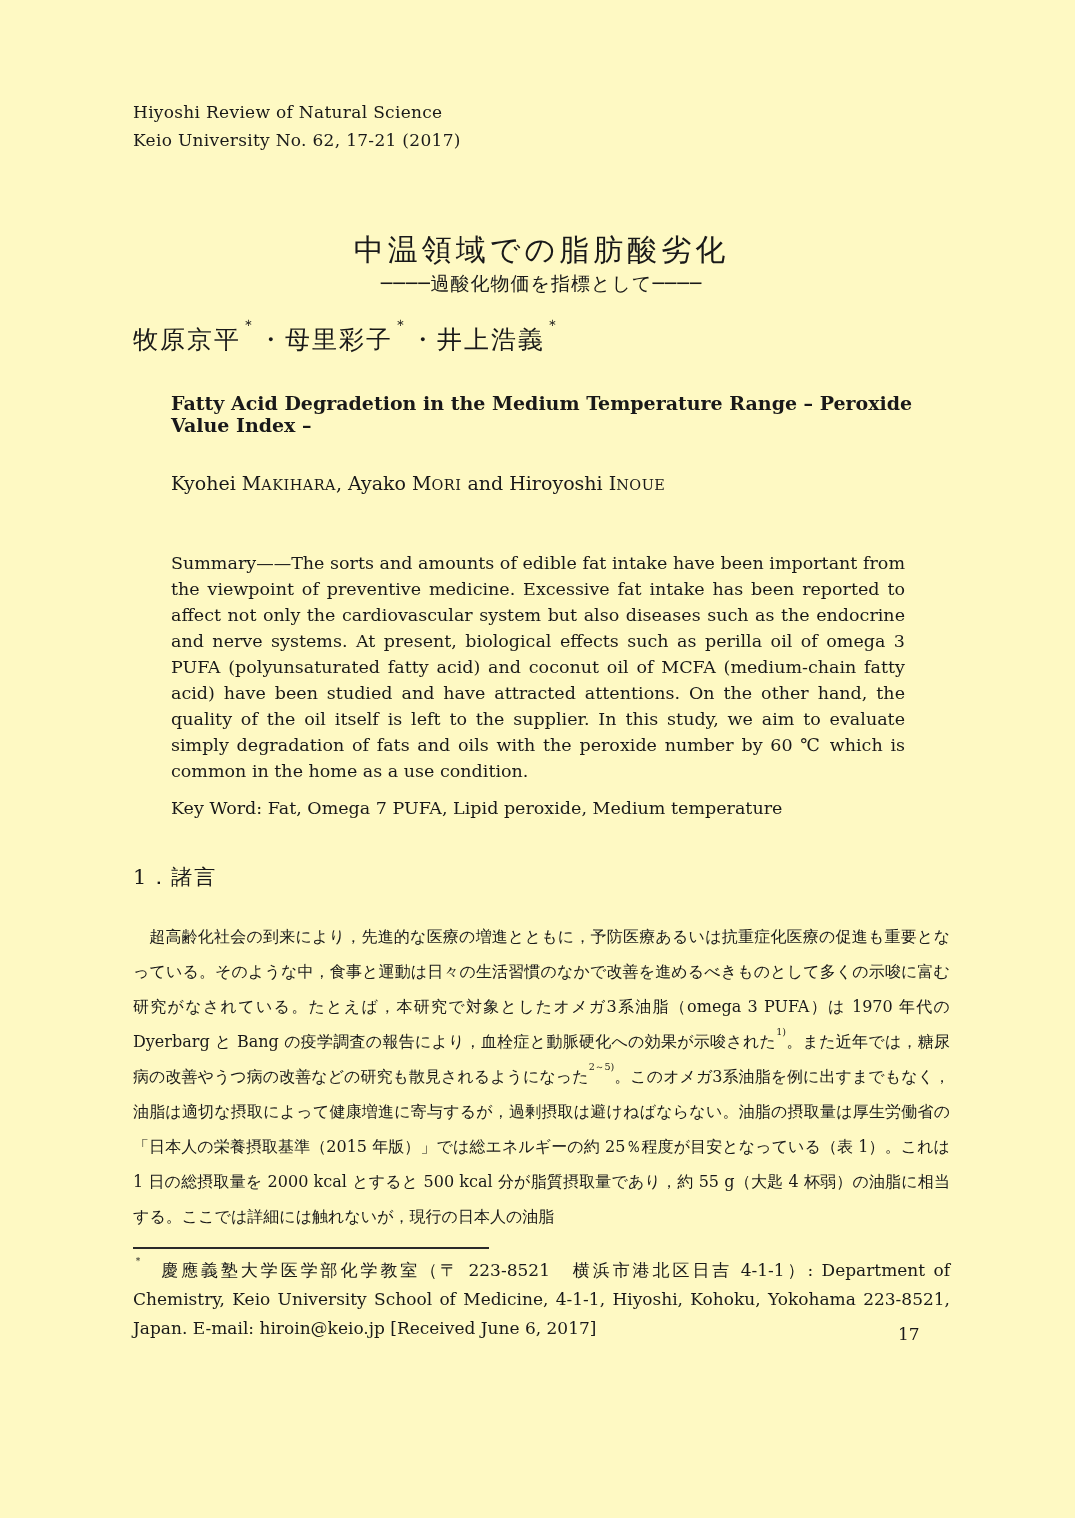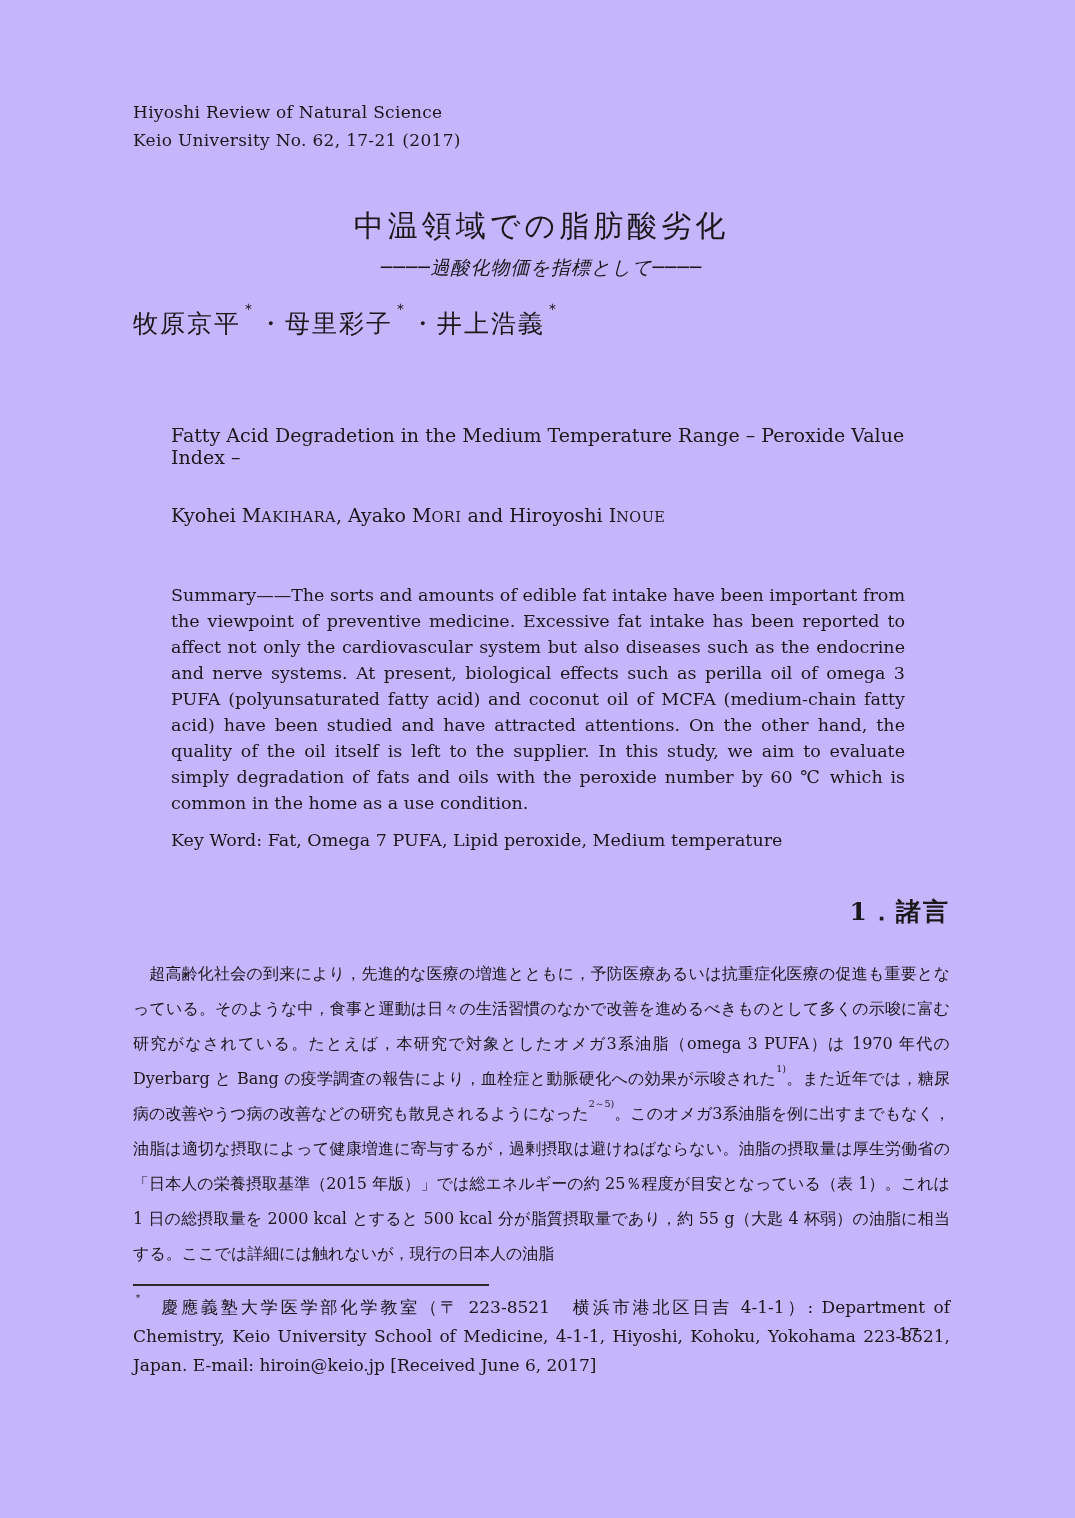--- a/index.html
+++ b/index.html
@@ -1,41 +1,41 @@
 <!DOCTYPE html>
 <html lang="ja"><head>
 <meta charset="utf-8">
 <style>
   html, body { margin: 0; padding: 0; background: #ffffff; }
   .page {
     position: relative;
     width: 1075px;
     height: 1518px;
-    background: #c4b5fd;
+    background: #fef9c3;
     color: #191919;
     font-family: "DejaVu Serif", "Liberation Serif", serif;
     box-sizing: border-box;
     padding: 98px 125px 0 133px;
     overflow: hidden;
   }
   .journal-header { font-size: 17px; line-height: 28px; letter-spacing: 0.3px; }
   .title-ja {
     font-size: 30px; font-weight: normal; text-align: center;
-    margin: 52px 0 0; letter-spacing: 4px;
+    margin: 76px 0 0; letter-spacing: 4px;
   }
-  .subtitle-ja { font-size: 19px; text-align: center; margin-top: 8px; letter-spacing: 1px; font-style: italic; }
+  .subtitle-ja { font-size: 19px; text-align: center; letter-spacing: 1px; }
   .authors-ja { font-size: 25px; text-align: left; margin-top: 26px; letter-spacing: 2px; }
-  .title-en { font-size: 19px; margin-top: 84px; padding-left: 38px; }
+  .title-en { font-size: 19px; margin-top: 36px; padding-left: 38px; font-weight: bold; }
   .authors-en { font-size: 19px; margin-top: 36px; padding-left: 38px; }
   .summary {
     font-size: 17.5px; line-height: 26px; margin: 56px 0 0;
     padding: 0 45px 0 38px; text-align: justify;
   }
   .keywords { font-size: 17.5px; line-height: 26px; margin: 11px 0 0; padding-left: 38px; }
-  .sec-heading { font-size: 25px; font-weight: bold; text-align: right; margin: 42px 0 0; letter-spacing: 2px; }
+  .sec-heading { font-size: 21px; font-weight: normal; text-align: left; margin: 42px 0 0; letter-spacing: 2px; }
   .body-para {
     font-size: 16px; line-height: 35px; text-align: justify;
     margin: 28px 0 0;
   }
   sup { font-size: 0.6em; line-height: 0; position: relative; top: -0.55em; }
   .sc { font-size: 0.76em; letter-spacing: 0.5px; }
   .footnote-rule { width: 356px; height: 0; border-top: 2px solid #2a2a2a; margin-top: 13px; }
   .footnote { font-size: 17px; line-height: 29px; margin: 7px 0 0; text-align: justify; }
   .fn-marker { margin-right: 15px; }
   .page-number { position: absolute; top: 1324px; left: 898px; font-size: 17px; }

